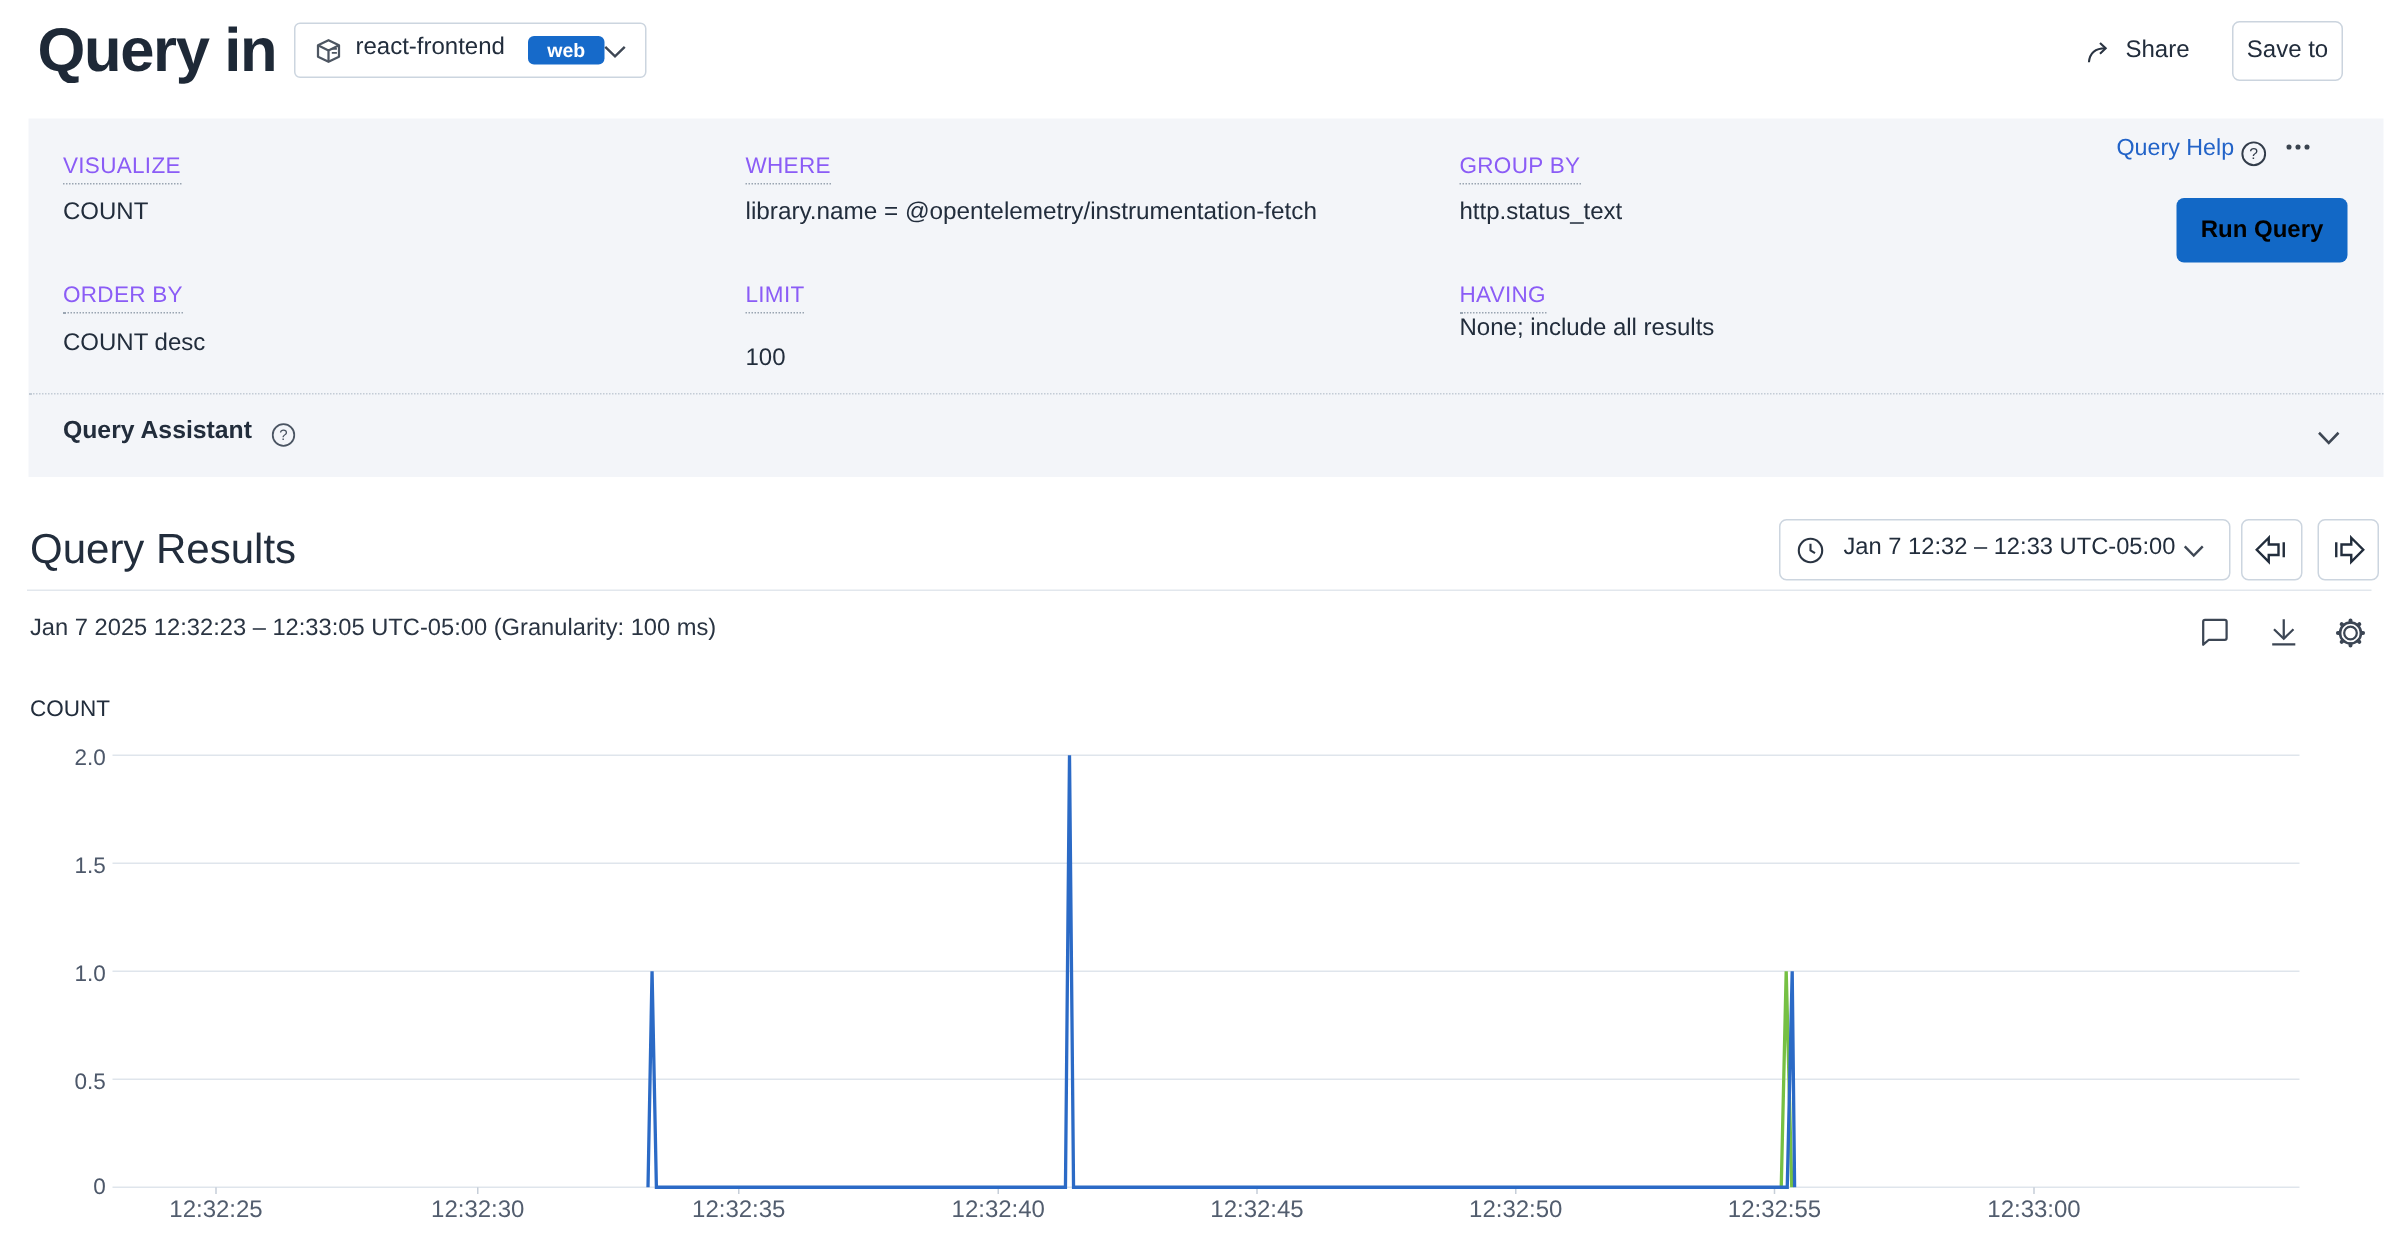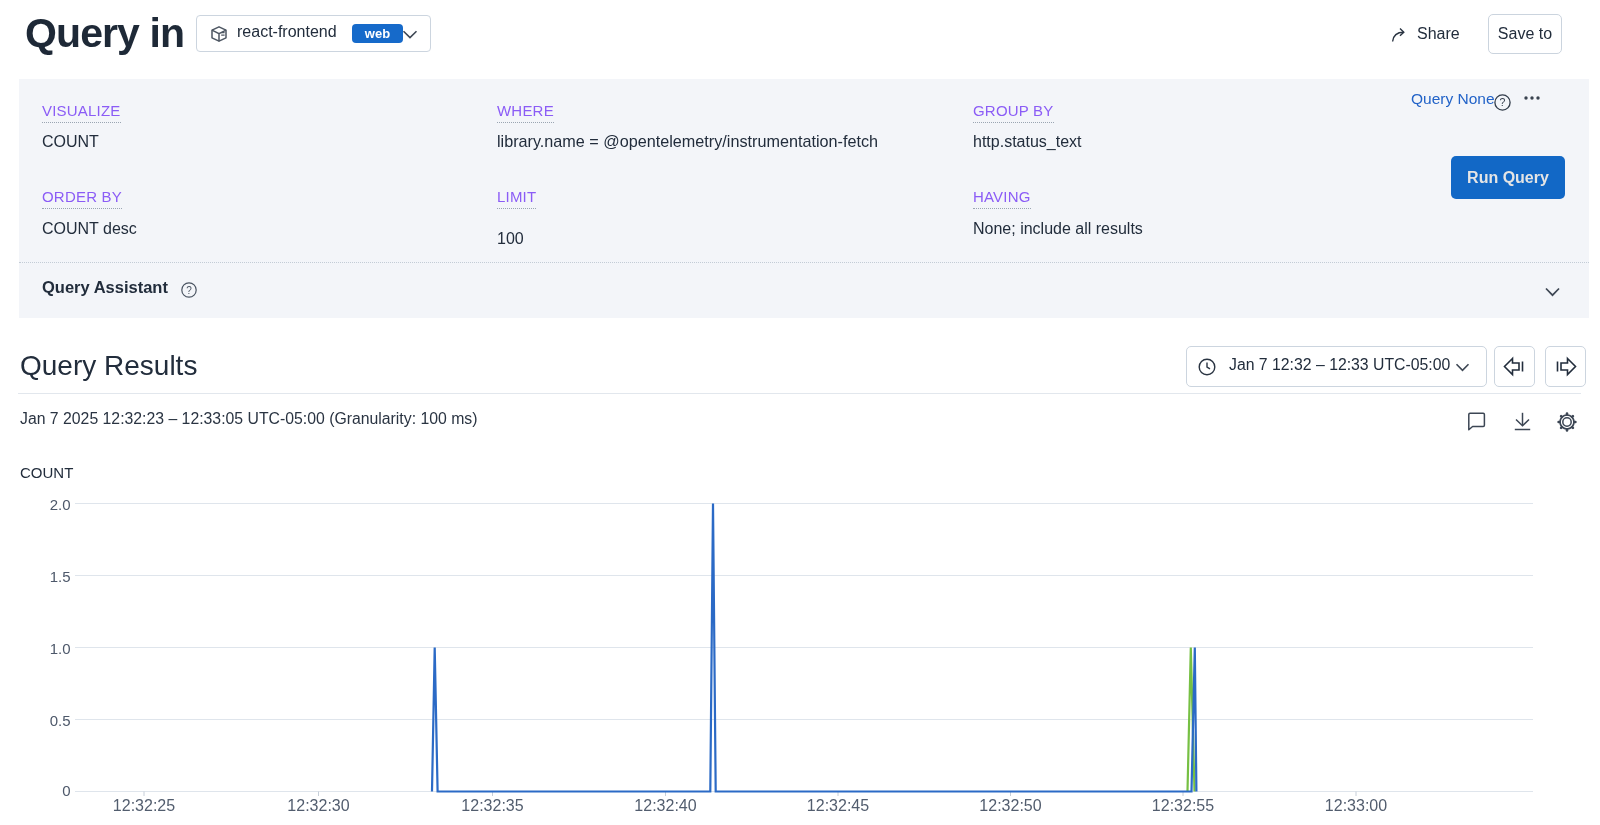--- a/index.html
+++ b/index.html
@@ -43,35 +43,35 @@
 <div class="abs lbl" style="left:973px; top:103px;">GROUP BY</div>
 <div class="abs val" style="left:973px; top:133.5px;">http.status_text</div>
 
 <div class="abs lbl" style="left:42px; top:188.5px;">ORDER BY</div>
 <div class="abs val" style="left:42px; top:221px;">COUNT desc</div>
 
 <div class="abs lbl" style="left:497px; top:188.5px;">LIMIT</div>
 <div class="abs val" style="left:497px; top:231px;">100</div>
 
 <div class="abs lbl" style="left:973px; top:188.5px;">HAVING</div>
-<div class="abs val" style="left:973px; top:221px;text-align:center;">None; include all results</div>
+<div class="abs val" style="left:973px; top:211px;text-align:center;">None; include all results</div>
 
-<div class="abs" style="left:1411px; top:90.5px; font-size:15.5px; color:#2263c8; line-height:1;">Query None</div>
+<div class="abs" style="left:1411px; top:90.5px; font-size:15.5px; color:#2263c8; line-height:1;">Query Help</div>
 <svg class="abs" style="left:1494px; top:93.5px;" width="17" height="17" viewBox="0 0 17 17" fill="none">
   <circle cx="8.5" cy="8.5" r="7.6" stroke="#323c4a" stroke-width="1.3"></circle>
   <text x="8.5" y="12.2" font-size="10.5" fill="#323c4a" text-anchor="middle" font-family="Liberation Sans">?</text>
 </svg>
 <svg class="abs" style="left:1523px; top:94px;" width="18" height="8" viewBox="0 0 18 8">
     <g fill="#39434f">
       <circle cx="3" cy="4" r="1.7"></circle>
       <circle cx="9" cy="4" r="1.7"></circle>
       <circle cx="15" cy="4" r="1.7"></circle>
     </g>
   </svg>
-<div class="abs" style="left:1451px; top:132px; width:114px; height:43px; background:#1268c6; border-radius:5px; color:#e5e5e5; font-size:16px; font-weight:700; text-align:center; line-height:43px;margin-top:24px;">Run Query</div>
+<div class="abs" style="left:1451px; top:132px; width:114px; height:43px; background:#1268c6; border-radius:5px; color:#000000; font-size:16px; font-weight:700; text-align:center; line-height:43px;">Run Query</div>
 
 <div class="abs" style="left:19px; top:262px; width:1570px; border-top:1px dotted #c3ccd6;"></div>
 <div class="abs" style="left:42px; top:279px; font-size:16.5px; font-weight:700; color:#222d3c; line-height:1;">Query Assistant</div>
 <svg class="abs" style="left:181px; top:282px;" width="16" height="16" viewBox="0 0 16 16" fill="none">
   <circle cx="8" cy="8" r="7.2" stroke="#4a5462" stroke-width="1.2"></circle>
   <text x="8" y="11.6" font-size="10" fill="#4a5462" text-anchor="middle" font-family="Liberation Sans">?</text>
 </svg>
 <svg class="abs" style="left:1544px; top:287px;" width="17" height="10" viewBox="0 0 17 10" fill="none" stroke="#3e4754" stroke-width="1.7">
     <path d="M2 1.5 L8.5 8.2 L15 1.5"></path>
   </svg>

